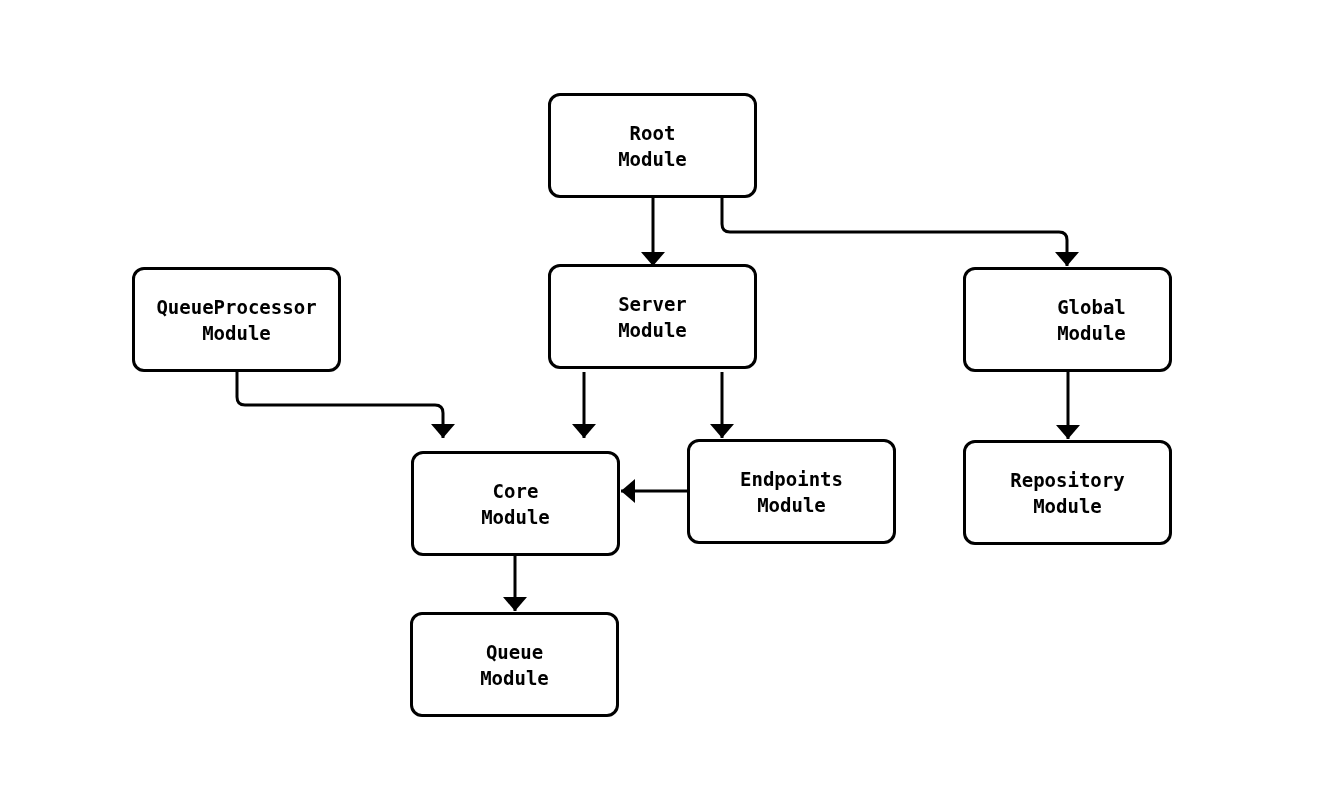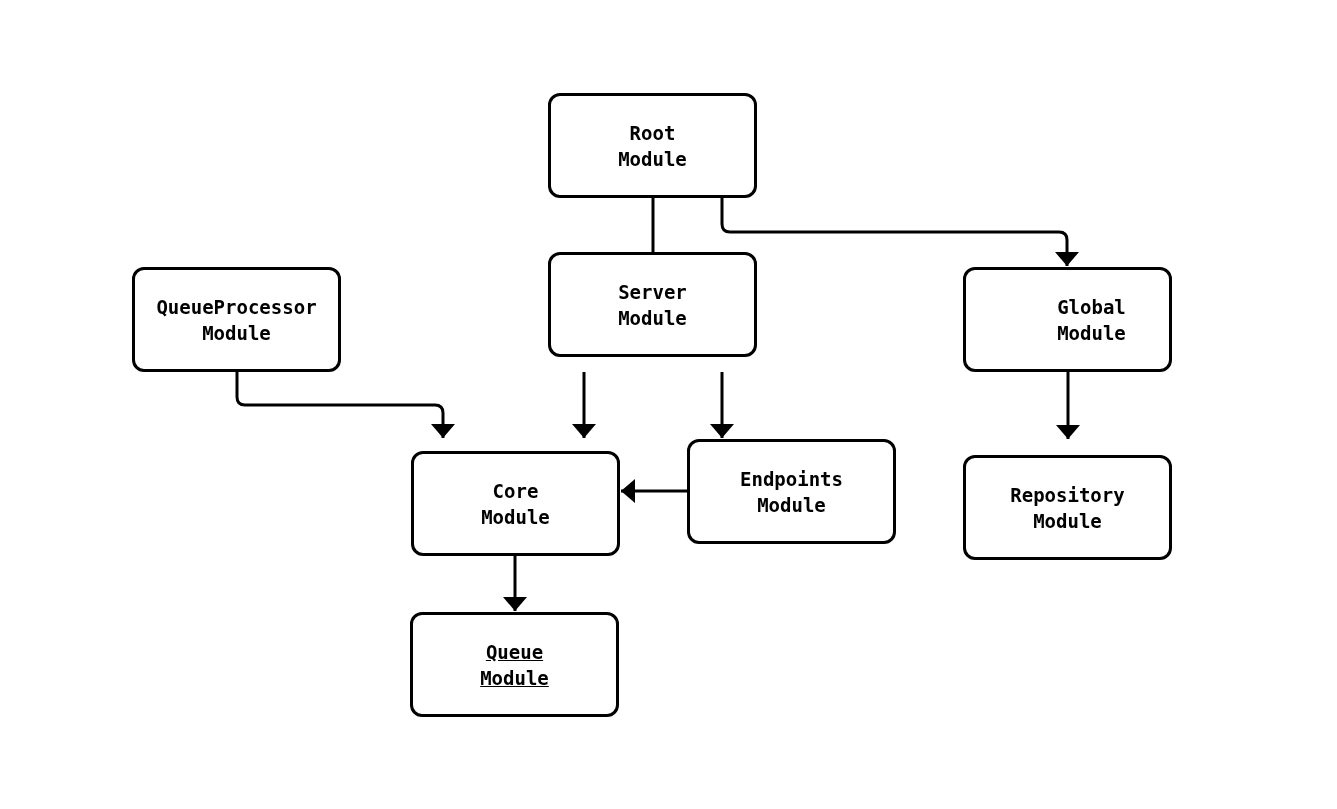--- a/index.html
+++ b/index.html
@@ -38,26 +38,26 @@
     text-align: center;
     color: #000000;
     font-weight: bold;
     font-size: 19px;
     line-height: 26px;
     font-family: "DejaVu Sans Mono", monospace;
   }
   .node span { display: block; }
   .n-root          { left: 548px; top: 93px;  }
   .n-queueproc     { left: 132px; top: 267px; }
-  .n-server        { left: 548px; top: 252px; }
+  .n-server        { left: 548px; top: 264px; }
   .n-global        { left: 963px; top: 267px; padding-left: 48px; }
   .n-core          { left: 411px; top: 451px; }
   .n-endpoints     { left: 687px; top: 439px; }
-  .n-repository    { left: 963px; top: 440px; margin-top: 15px; }
-  .n-queue         { left: 410px; top: 612px; text-decoration: underline; }
+  .n-repository    { left: 963px; top: 440px; }
+  .n-queue         { left: 410px; top: 612px; }
   svg .edge {
     fill: none;
     stroke: #000000;
     stroke-width: 3px;
   }
 </style>
 </head>
 <body>
 
 <div class="canvas">

